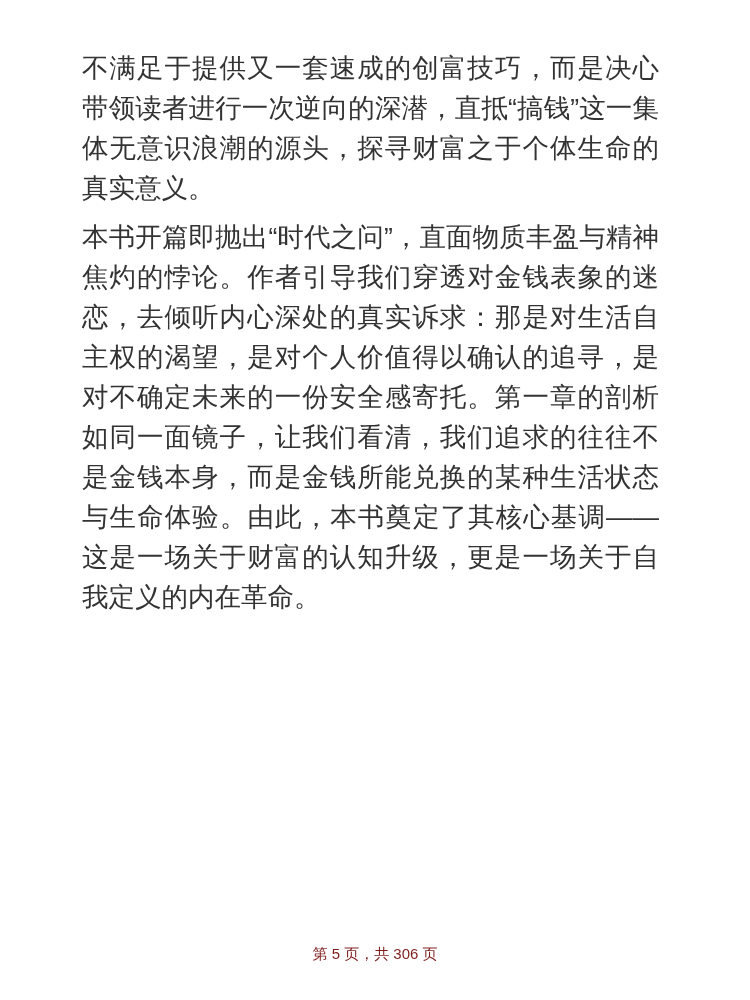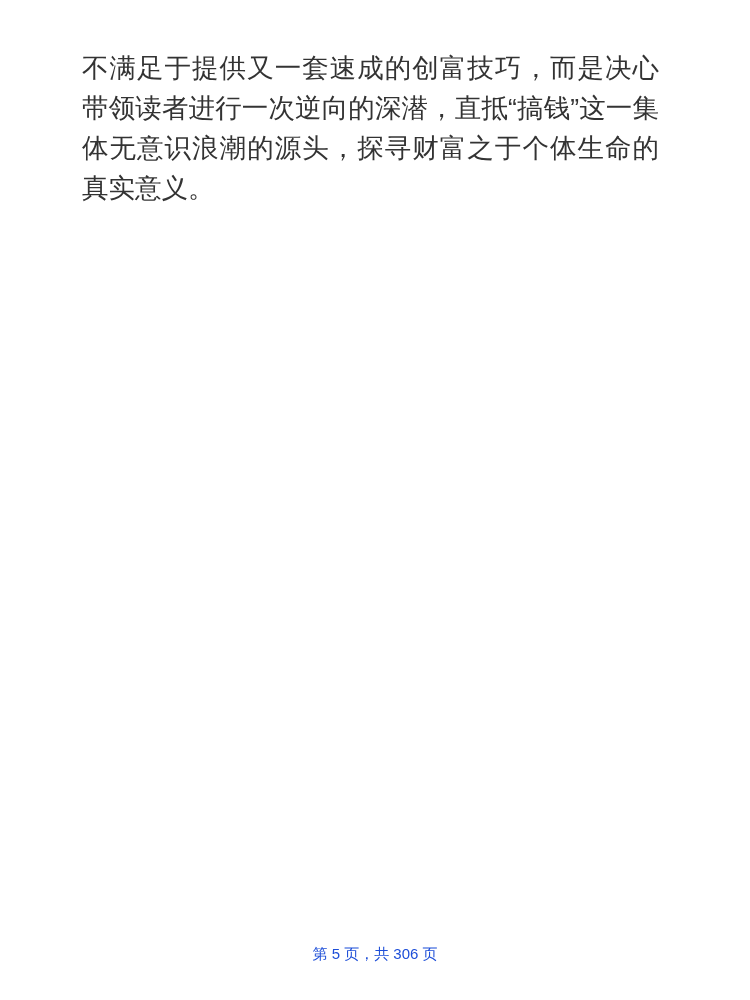--- a/index.html
+++ b/index.html
@@ -31,24 +31,25 @@
     padding: 0;
   }
   .footer {
     position: absolute;
     top: 944px;
     left: 0;
     width: 750px;
     text-align: center;
     font-size: 15px;
     line-height: 20px;
-    color: #1d4ed8;
+    color: #7f1d1d;
   }
 </style>
 </head>
 <body>
 
 <div class="page">
   <div class="content">
     <p>不满足于提供又一套速成的创富技巧，而是决心带领读者进行一次逆向的深潜，直抵“搞钱”这一集体无意识浪潮的源头，探寻财富之于个体生命的真实意义。</p>
+    <p>本书开篇即抛出“时代之问”，直面物质丰盈与精神焦灼的悖论。作者引导我们穿透对金钱表象的迷恋，去倾听内心深处的真实诉求：那是对生活自主权的渴望，是对个人价值得以确认的追寻，是对不确定未来的一份安全感寄托。第一章的剖析如同一面镜子，让我们看清，我们追求的往往不是金钱本身，而是金钱所能兑换的某种生活状态与生命体验。由此，本书奠定了其核心基调——这是一场关于财富的认知升级，更是一场关于自我定义的内在革命。</p>
   </div>
   <div class="footer">第 5 页，共 306 页</div>
 </div>
 
 </body></html>

